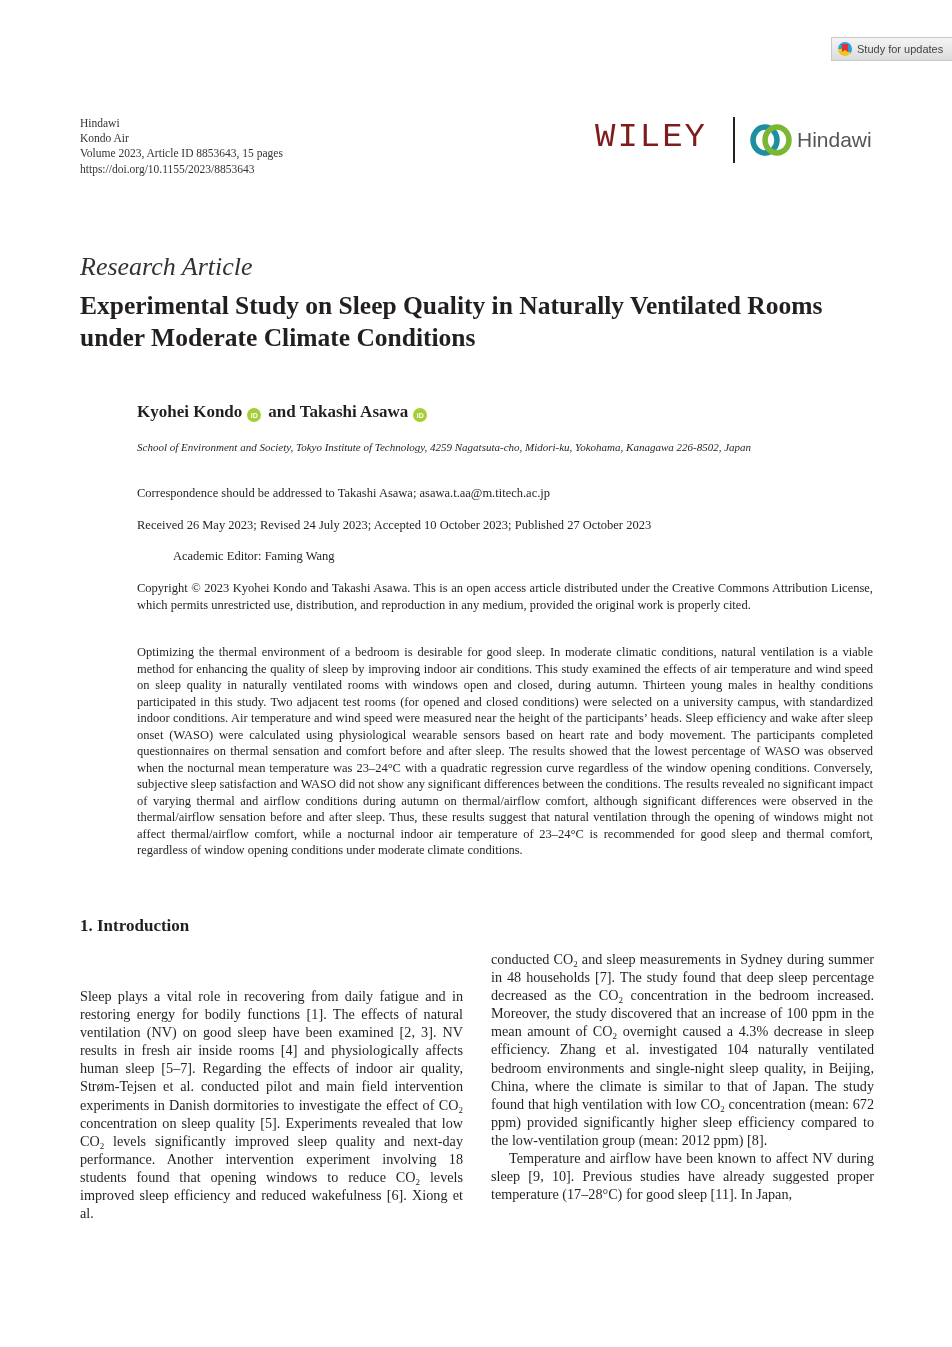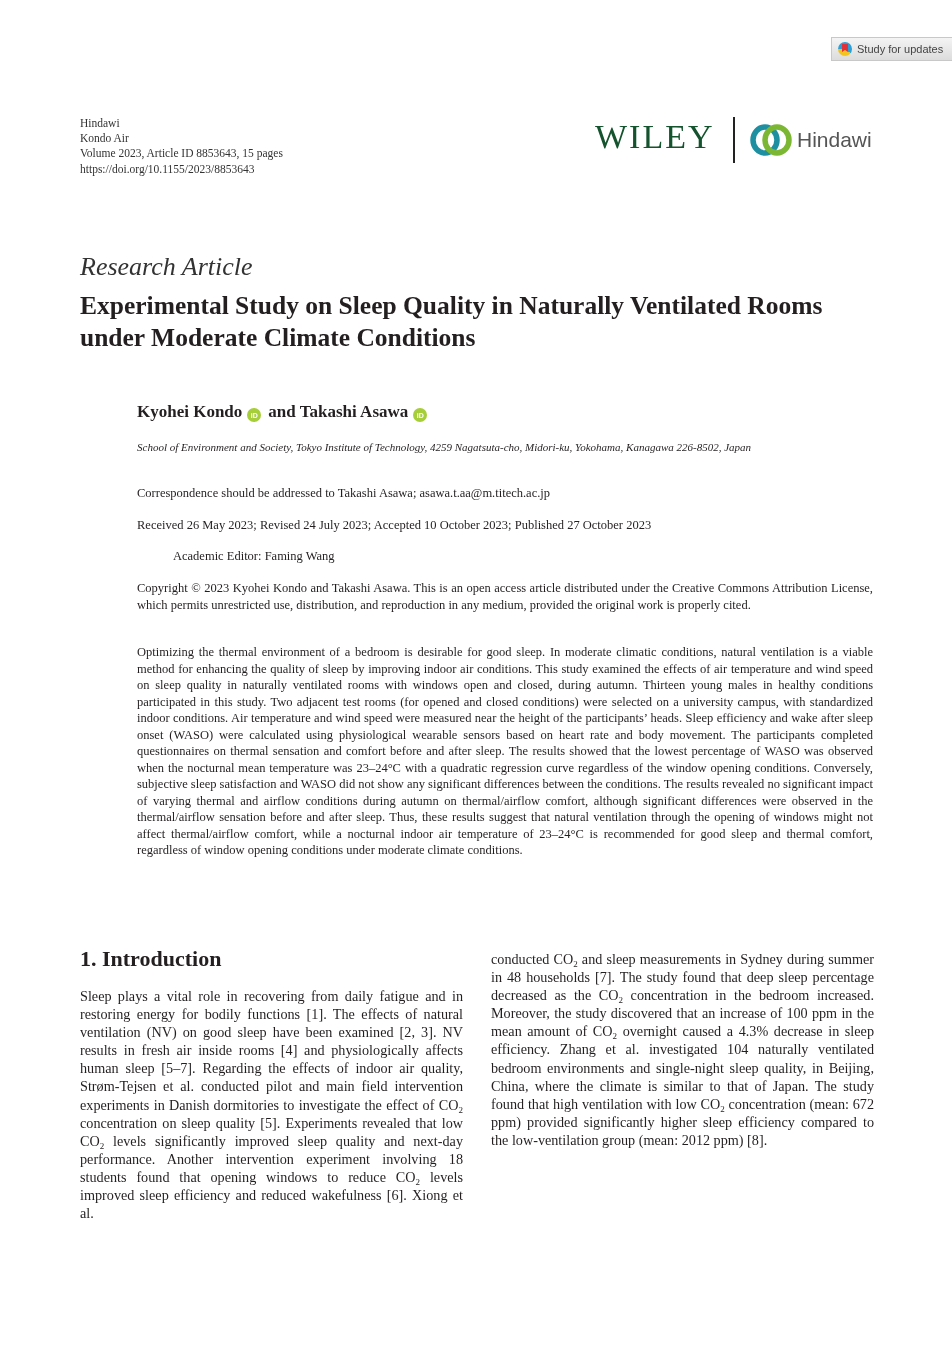--- a/index.html
+++ b/index.html
@@ -21,22 +21,22 @@
     .cfu-icon { width: 14px; height: 14px; border-radius: 50%; position: relative;
       background: conic-gradient(#2b9fd8 0 35%, #f3c41e 35% 75%, #2b9fd8 75%); }
     .cfu-icon::after { content: ""; position: absolute; left: 4px; top: 2px; width: 6px; height: 8px;
       background: #e0303a; clip-path: polygon(0 0,100% 0,100% 100%,50% 75%,0 100%); }
 
     
     .meta { left: 80px; top: 116px; font-size: 11.5px; line-height: 15.2px; color: #333; }
     .meta div { white-space: nowrap; }
 
     
-    .wiley { left: 595px; top: 118px; font-size: 34px; letter-spacing: 2px; color: #14532d;
-      font-family: Liberation Serif, serif; }
+    .wiley { left: 595px; top: 118px; font-size: 34px; letter-spacing: 2px; color: #7f1d1d;
+      font-family: Liberation Mono, monospace; }
     .logo-divider { left: 733px; top: 117px; width: 2px; height: 46px; background: #222; }
     .hindawi-rings { left: 748px; top: 124px; width: 46px; height: 32px; }
     .hindawi-text { left: 797px; top: 128px; font-family: "Liberation Sans", "DejaVu Sans", sans-serif;
       font-size: 21px; color: #555; font-weight: 300; }
 
     .article-type { left: 80px; top: 252px; font-size: 26px; font-style: italic; color: #333; }
     .title { left: 80px; top: 290px; width: 790px; font-size: 25.5px; font-weight: bold;
       line-height: 32px; color: #231f20; }
 
     .authors { left: 137px; top: 402px; font-size: 17px; font-weight: bold; display: flex;
@@ -48,21 +48,21 @@
     .affil { left: 137px; top: 438px; width: 700px; font-size: 11px; font-style: italic; line-height: 18px; }
     .line { left: 137px; font-size: 12.5px; white-space: nowrap; }
     .corr { top: 486px; }
     .dates { top: 518px; }
     .editor { top: 549px; margin-left: 36px; }
     .copyright { left: 137px; top: 580px; width: 736px; font-size: 12.5px; line-height: 16.5px;
       text-align: justify; }
     .abstract { left: 137px; top: 644px; width: 736px; font-size: 12.5px; line-height: 16.5px;
       text-align: justify; }
 
-    .section-heading { left: 80px; top: 946px; font-size: 22px; font-weight: bold; }
+    .section-heading { left: 80px; top: 916px; font-size: 17px; font-weight: bold; }
     .col { font-size: 14.2px; line-height: 18.1px; text-align: justify; hyphens: manual; }
     .col-left { left: 80px; top: 987px; width: 383px; }
     .col-right { left: 491px; top: 950px; width: 383px; }
     .col p { margin: 0; }
     .indent { text-indent: 18px; }
     sub { font-size: 9px; vertical-align: -3px; line-height: 0; }
     .link { color: inherit; text-decoration: none; cursor: pointer; }
   </style>
 </head>
 <body>
@@ -109,13 +109,14 @@
 <div class="abs abstract">Optimizing the thermal environment of a bedroom is desirable for good sleep. In moderate climatic conditions, natural ventilation is a viable method for enhancing the quality of sleep by improving indoor air conditions. This study examined the effects of air temperature and wind speed on sleep quality in naturally ventilated rooms with windows open and closed, during autumn. Thirteen young males in healthy conditions participated in this study. Two adjacent test rooms (for opened and closed conditions) were selected on a university campus, with standardized indoor conditions. Air temperature and wind speed were measured near the height of the participants’ heads. Sleep efficiency and wake after sleep onset (WASO) were calculated using physiological wearable sensors based on heart rate and body movement. The participants completed questionnaires on thermal sensation and comfort before and after sleep. The results showed that the lowest percentage of WASO was observed when the nocturnal mean temperature was 23–24°C with a quadratic regression curve regardless of the window opening conditions. Conversely, subjective sleep satisfaction and WASO did not show any significant differences between the conditions. The results revealed no significant impact of varying thermal and airflow conditions during autumn on thermal/airflow comfort, although significant differences were observed in the thermal/airflow sensation before and after sleep. Thus, these results suggest that natural ventilation through the opening of windows might not affect thermal/airflow comfort, while a nocturnal indoor air temperature of 23–24°C is recommended for good sleep and thermal comfort, regardless of window opening conditions under moderate climate conditions.</div>
 
 <div class="abs section-heading">1. Introduction</div>
 
 <div class="abs col col-left">
   <p><span>Sleep plays a vital role in recovering from daily fatigue and in restoring energy for bodily functions [1]. The effects of natural ventilation (NV) on good sleep have been examined [2, 3]. NV results in fresh air inside rooms [4] and physio­logically affects human sleep [5–7]. Regarding the effects of indoor air quality, Strøm-Tejsen et al. conducted pilot and main field intervention experiments in Danish dormitories to investigate the effect of CO</span><sub>2</sub><span> concentration on sleep qual­ity [5]. Experiments revealed that low CO</span><sub>2</sub><span> levels signifi­cantly improved sleep quality and next-day performance. Another intervention experiment involving 18 students found that opening windows to reduce CO</span><sub>2</sub><span> levels improved sleep efficiency and reduced wakefulness [6]. Xiong et al.</span></p>
 </div>
 
 <div class="abs col col-right">
   <p><span>conducted CO</span><sub>2</sub><span> and sleep measurements in Sydney during summer in 48 households [7]. The study found that deep sleep percentage decreased as the CO</span><sub>2</sub><span> concentration in the bedroom increased. Moreover, the study discovered that an increase of 100 ppm in the mean amount of CO</span><sub>2</sub><span> overnight caused a 4.3% decrease in sleep efficiency. Zhang et al. inves­tigated 104 naturally ventilated bedroom environments and single-night sleep quality, in Beijing, China, where the cli­mate is similar to that of Japan. The study found that high ventilation with low CO</span><sub>2</sub><span> concentration (mean: 672 ppm) provided significantly higher sleep efficiency compared to the low-ventilation group (mean: 2012 ppm) [8].</span></p>
+  <p class="indent">Temperature and airflow have been known to affect NV during sleep [9, 10]. Previous studies have already suggested proper temperature (17–28°C) for good sleep [11]. In Japan,</p>
 </div>
 
 </body></html>

